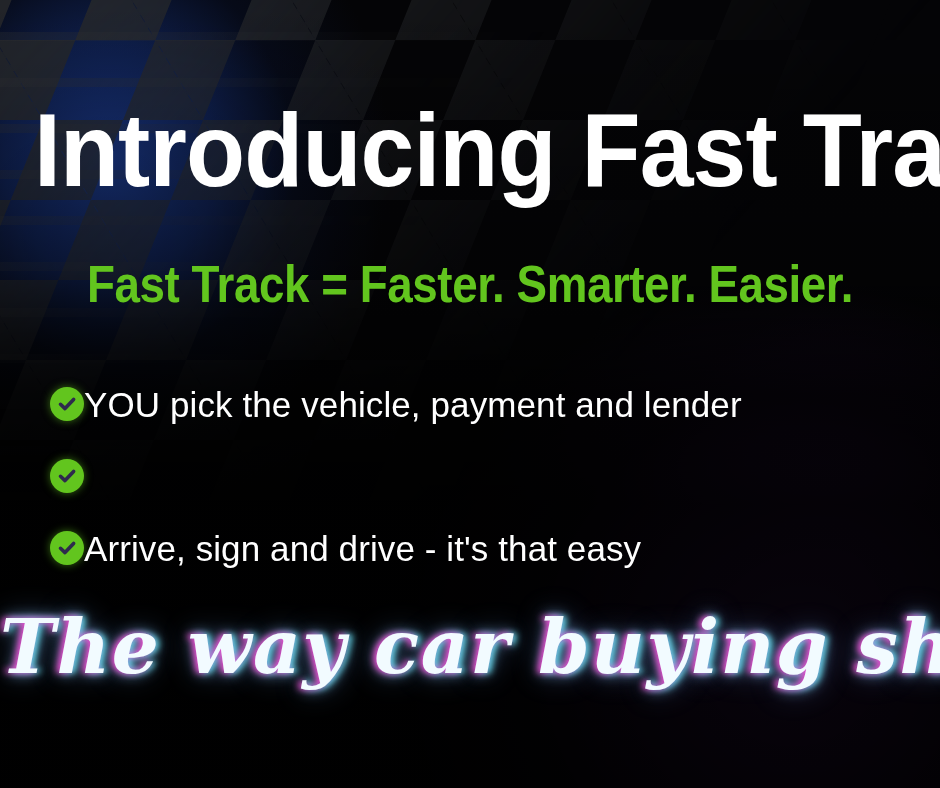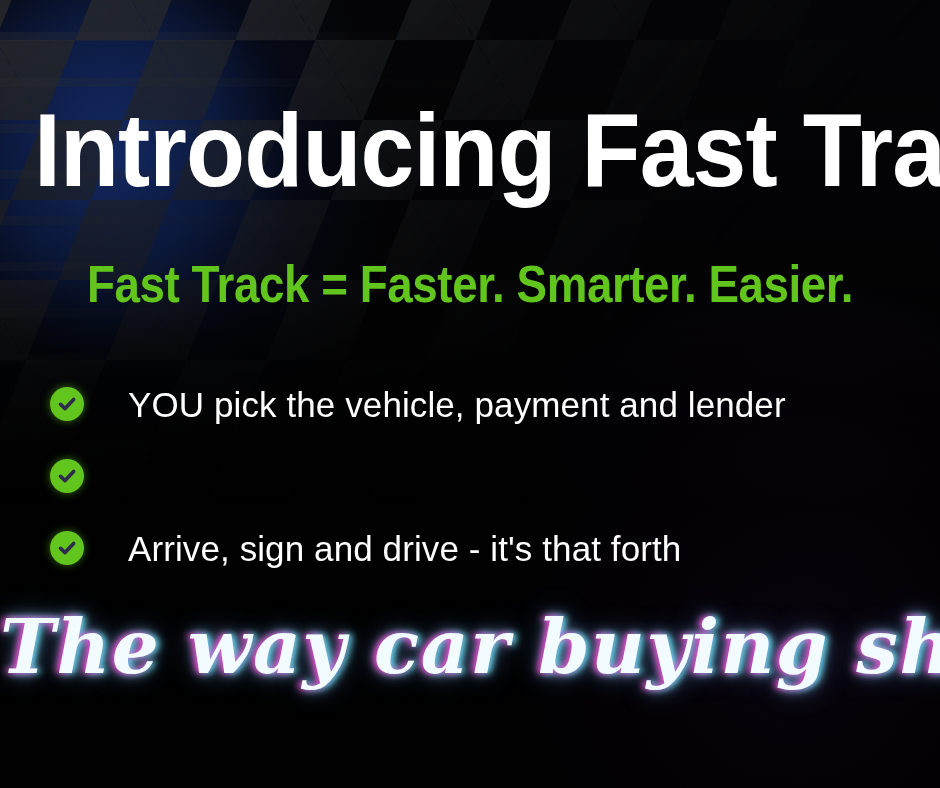--- a/index.html
+++ b/index.html
@@ -201,21 +201,20 @@
     display: flex;
     align-items: center;
     justify-content: center;
   }
 
   .check-icon svg {
     display: block;
   }
 
   .bullet-text {
-    margin-left: 44px;
     color: #ffffff;
     font-family: "Liberation Sans", sans-serif;
     font-weight: 400;
     font-size: 35px;
     line-height: 1.0;
     letter-spacing: 0.1px;
     white-space: nowrap;
   }
 
   .script {
@@ -276,21 +275,21 @@
           </svg>
         </span>
       </div>
 
       <div class="bullet-row">
         <span class="check-icon">
           <svg width="22" height="22" viewBox="0 0 22 22" aria-hidden="true">
             <path d="M4.5 11.3 L9 15.6 L17.6 6.4" fill="none" stroke="#2e2a4d" stroke-width="3.6" stroke-linecap="round" stroke-linejoin="round"></path>
           </svg>
         </span>
-        <span class="bullet-text">Arrive, sign and drive - it's that forth</span>
+        <span class="bullet-text">Arrive, sign and drive - it's that easy</span>
       </div>
 
     </div>
 
     <div class="script">The way car buying should be.</div>
 
   </div>
 </div>
 
 </body></html>

